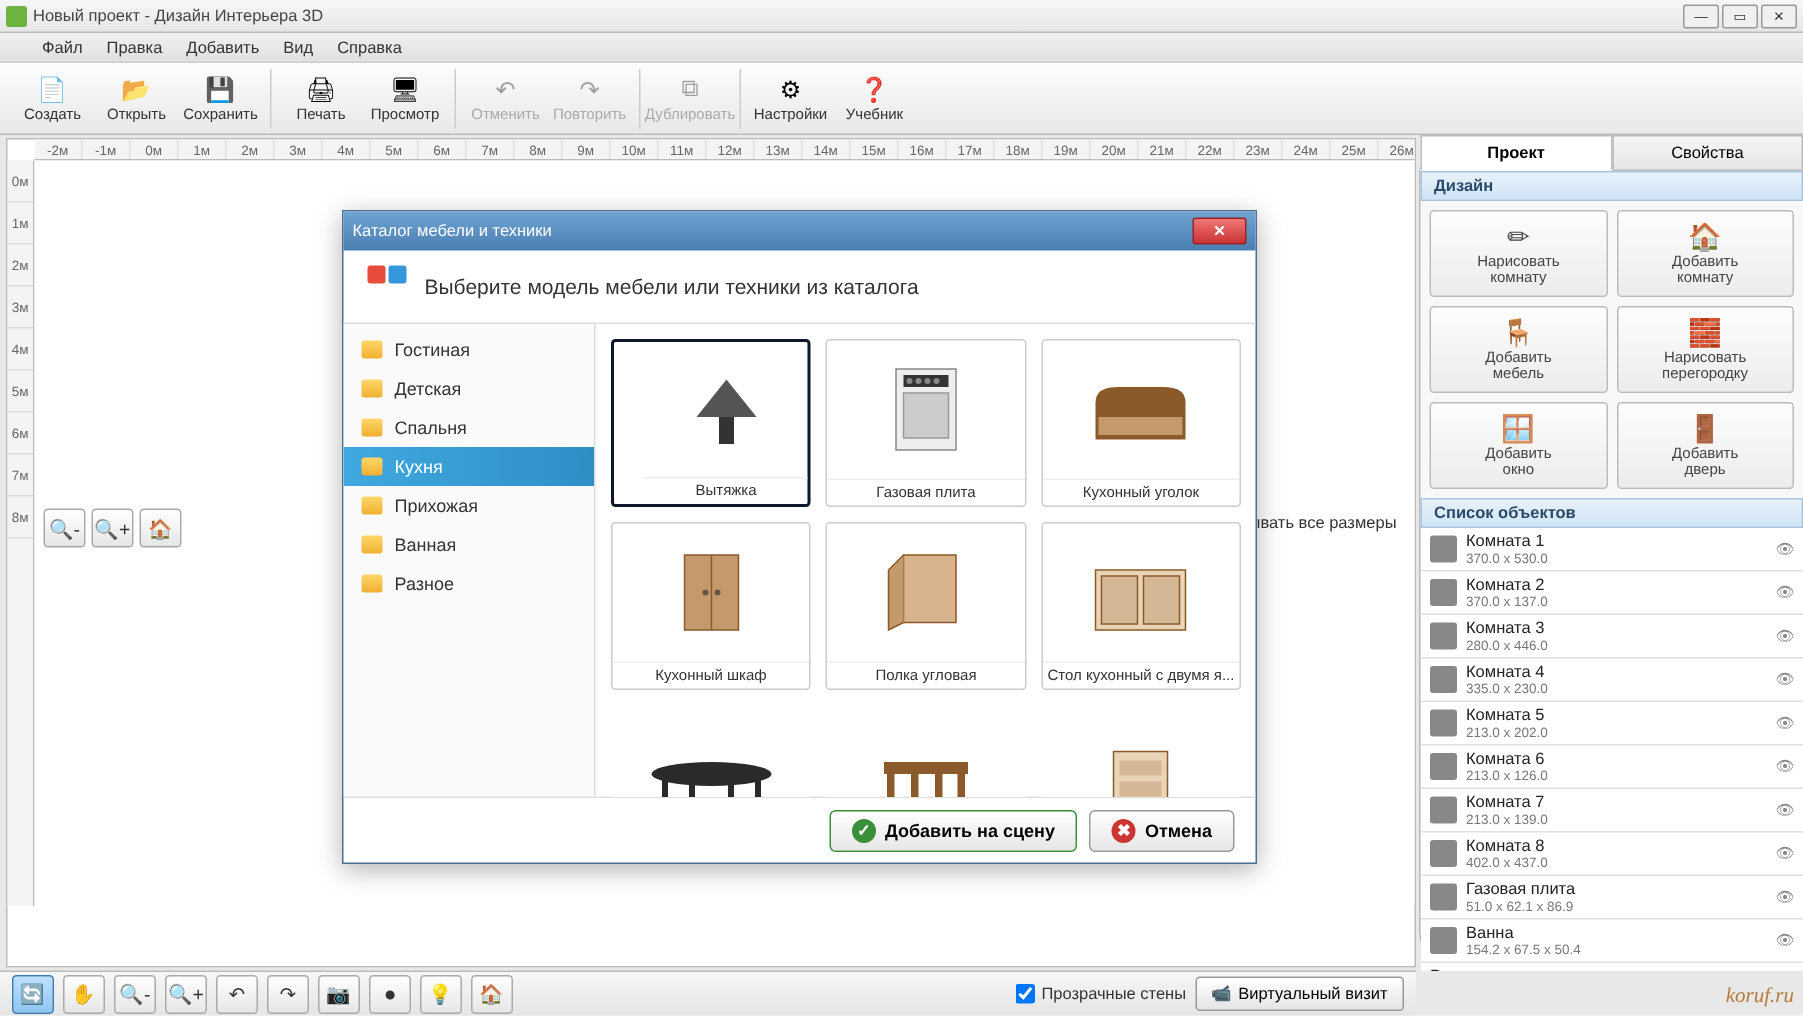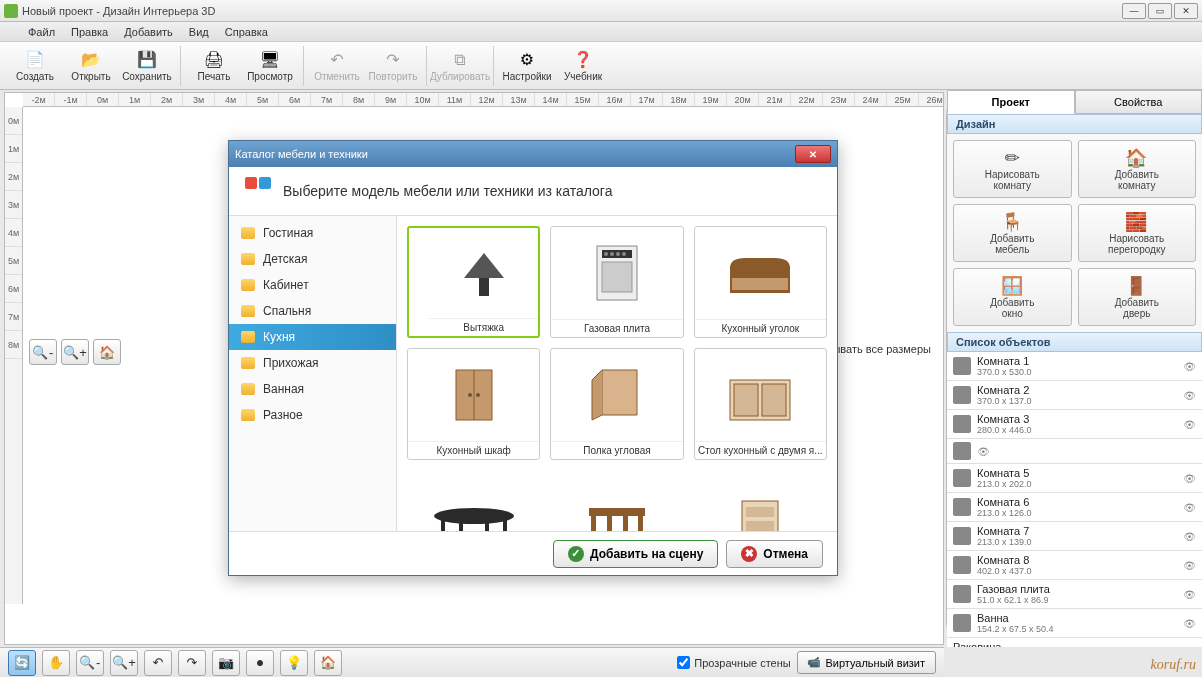--- a/index.html
+++ b/index.html
@@ -71,21 +71,21 @@
 .dlg-head .hico span{width:12px;height:12px;border-radius:2px;}
 .dlg-head .htxt{ font-size:14px; color:#333;}
 .dlg-body { flex:1; display:flex; overflow:hidden;}
 .catlist { width:168px; background:#fafafa; border-right:1px solid #ddd; padding:4px 0;}
 .catitem { display:flex; align-items:center; gap:8px; padding:6px 12px; font-size:12px; color:#333;}
 .catitem .foldico{ width:14px;height:12px; background:linear-gradient(#ffd76a,#f0b030); border-radius:2px;}
 .catitem.selected { background:linear-gradient(90deg,#3fa9e0,#2e8fc5); color:#fff; position:relative;}
 .catitem.selected::after{ content:''; position:absolute; right:-9px; top:50%; margin-top:-9px; border:9px solid transparent; border-left-color:#2e8fc5;}
 .itemgrid { flex:1; padding:10px; display:grid; grid-template-columns:repeat(3,1fr); gap:10px; overflow-y:auto; align-content:start;}
 .card { border:1px solid #ccc; border-radius:3px; background:#fff; height:112px; display:flex; flex-direction:column; align-items:center; justify-content:center;}
-.card.sel{ border:2px solid #84cc16;padding-left:20px;}
+.card.sel{ border:2px solid #0f172a;padding-left:20px;}
 .card .thumb{ flex:1; display:flex; align-items:center; justify-content:center; width:100%;}
 .card .cap{ font-size:10px; color:#333; padding:3px; text-align:center; white-space:nowrap; overflow:hidden; text-overflow:ellipsis; width:100%; border-top:1px solid #eee;}
 .card.noborder{ border:none;}
 .dlg-foot { height:44px; border-top:1px solid #ddd; display:flex; align-items:center; justify-content:flex-end; gap:8px; padding:0 14px;}
 .dlgbtn { height:28px; padding:0 14px; border:1px solid #999; border-radius:4px; background:linear-gradient(#fff,#e6e6e6); display:flex; align-items:center; gap:6px; font-size:12px; font-weight:bold;}
 .dlgbtn.primary { border-color:#3a8f3a;}
 .dlgbtn .bico{ width:16px;height:16px; border-radius:50%; display:flex;align-items:center;justify-content:center; color:#fff; font-size:11px; font-weight:bold;}
 .dlgbtn.primary .bico{ background:#3a8f3a;}
 .dlgbtn.cancel .bico{ background:#c33;}
 
@@ -277,20 +277,24 @@
         <div class="objitem">
           <div class="objico"></div>
           <div class="objtxt">
             <div class="objname">Комната 3</div>
             <div class="objdims">280.0 x 446.0</div>
           </div>
           <div class="eye">👁</div>
         </div>
         <div class="objitem">
           <div class="objico"></div>
+          <div class="objtxt">
+            <div class="objname">Комната 4</div>
+            <div class="objdims">335.0 x 230.0</div>
+          </div>
           <div class="eye">👁</div>
         </div>
         <div class="objitem">
           <div class="objico"></div>
           <div class="objtxt">
             <div class="objname">Комната 5</div>
             <div class="objdims">213.0 x 202.0</div>
           </div>
           <div class="eye">👁</div>
         </div>
@@ -382,24 +386,20 @@
         <div class="catitem">
           <div class="foldico"></div>
           <span>Гостиная</span>
         </div>
         <div class="catitem">
           <div class="foldico"></div>
           <span>Детская</span>
         </div>
         <div class="catitem">
           <div class="foldico"></div>
-          <span>Кабинет</span>
-        </div>
-        <div class="catitem">
-          <div class="foldico"></div>
           <span>Спальня</span>
         </div>
         <div class="catitem selected">
           <div class="foldico"></div>
           <span>Кухня</span>
         </div>
         <div class="catitem">
           <div class="foldico"></div>
           <span>Прихожая</span>
         </div>

